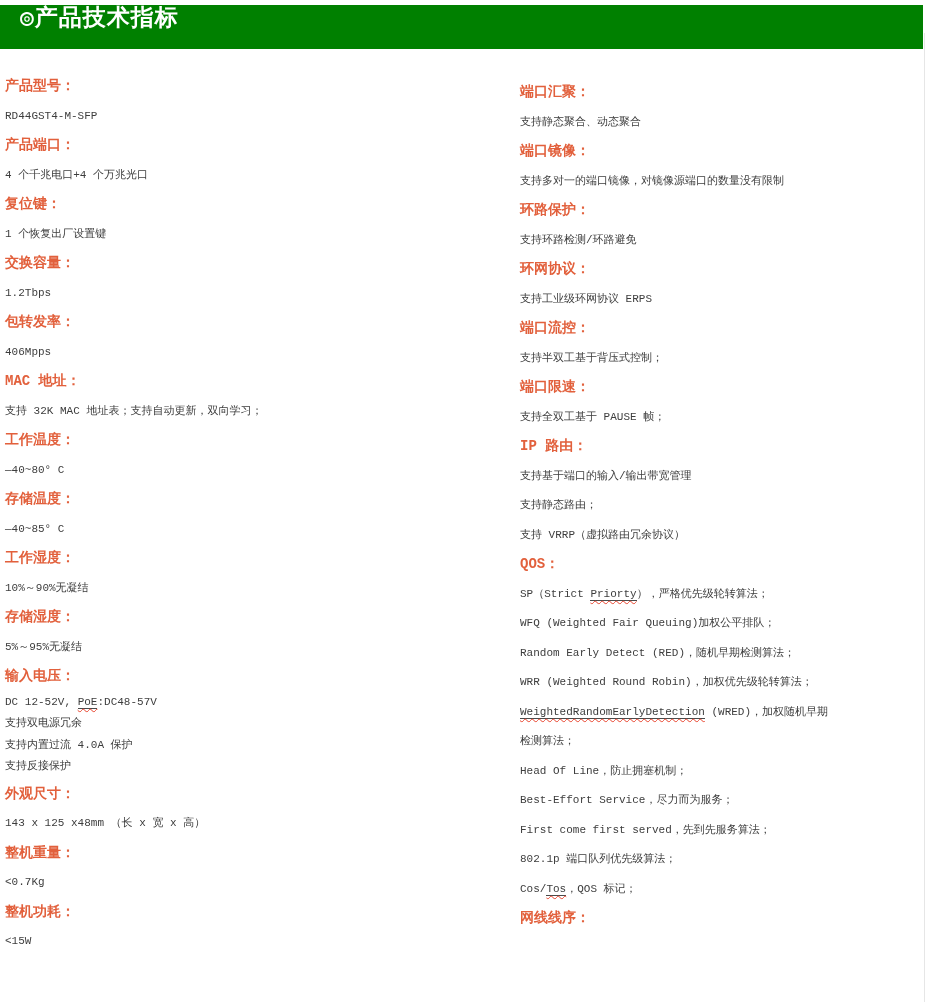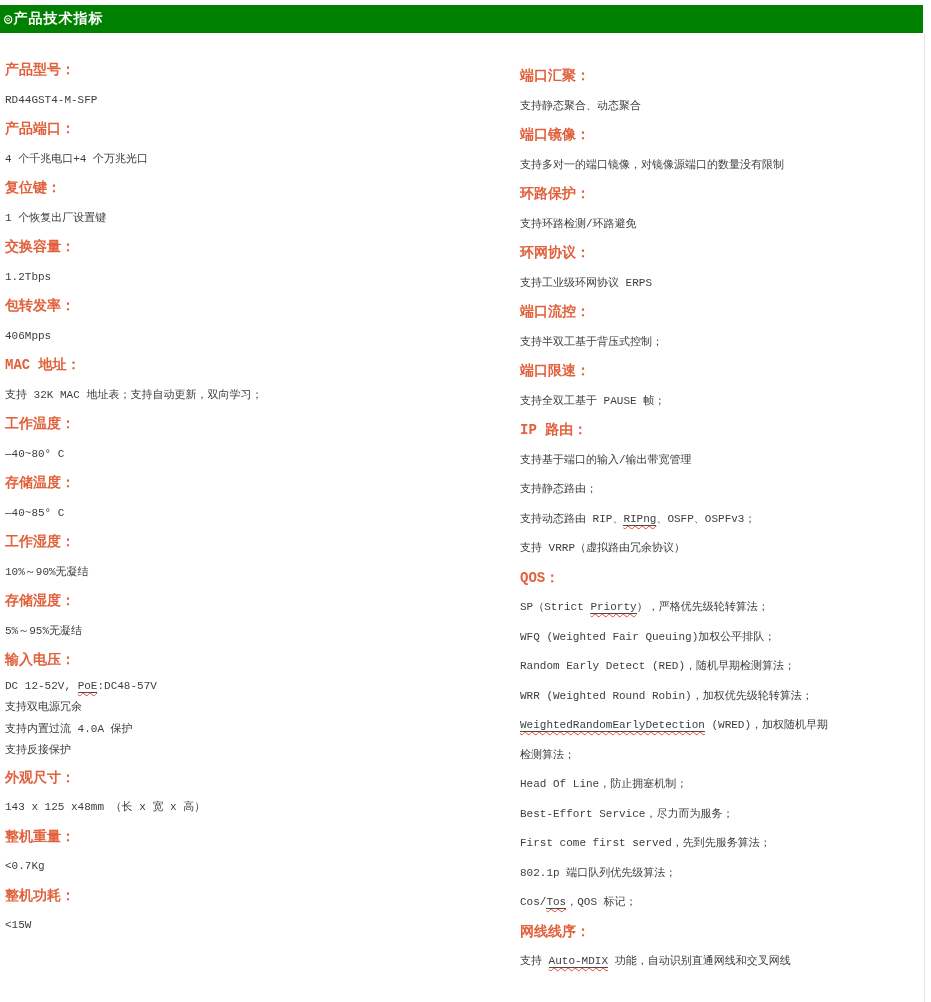--- a/index.html
+++ b/index.html
@@ -10,23 +10,23 @@
     --squiggle:#e8442e;
   }
   *{box-sizing:border-box;}
   html,body{margin:0;padding:0;}
   body{
     width:931px;height:1002px;overflow:hidden;background:#ffffff;
     font-family:"Liberation Mono","DejaVu Sans Mono",monospace;
     color:var(--body-text);
   }
   .titlebar{
-    margin:5px 8px 0 0;height:28px;line-height:28px;
+    margin:5px 8px 0 0;height:44px;line-height:28px;
     background:var(--header-bg);color:var(--header-text);
-    font-size:14px;font-weight:bold;padding-left:4px;
+    font-size:23px;font-weight:bold;padding-left:20px;
     letter-spacing:1px;white-space:nowrap;
   }
   .content{display:flex;padding:23px 0 0 5px;}
   .col-left{width:515px;flex:none;}
   .col-right{flex:1;padding-top:6px;min-width:0;}
   .sec-label{
     color:var(--accent);font-weight:bold;font-size:14px;
     line-height:29.5px;white-space:nowrap;
   }
   .sec-line{
@@ -136,37 +136,35 @@
         <div class="sec-line">支持半双工基于背压式控制；</div>
       </div>
       <div class="sec">
         <div class="sec-label">端口限速：</div>
         <div class="sec-line">支持全双工基于 PAUSE 帧；</div>
       </div>
       <div class="sec">
         <div class="sec-label">IP 路由：</div>
         <div class="sec-line">支持基于端口的输入/输出带宽管理</div>
         <div class="sec-line">支持静态路由；</div>
-        <div class="sec-line"><span>支持动态路由 RIP、</span><span class="mis">RIPng</span><span>、OSFP、OSPFv3；</span></div>
         <div class="sec-line">支持 VRRP（虚拟路由冗余协议）</div>
       </div>
       <div class="sec">
         <div class="sec-label">QOS：</div>
         <div class="sec-line"><span>SP（Strict </span><span class="mis">Priorty</span><span>），严格优先级轮转算法；</span></div>
         <div class="sec-line">WFQ (Weighted Fair Queuing)加权公平排队；</div>
         <div class="sec-line">Random Early Detect (RED)，随机早期检测算法；</div>
         <div class="sec-line">WRR (Weighted Round Robin)，加权优先级轮转算法；</div>
         <div class="sec-line"><span class="mis">WeightedRandomEarlyDetection</span><span> (WRED)，加权随机早期</span></div>
         <div class="sec-line">检测算法；</div>
         <div class="sec-line">Head Of Line，防止拥塞机制；</div>
         <div class="sec-line">Best-Effort Service，尽力而为服务；</div>
         <div class="sec-line">First come first served，先到先服务算法；</div>
         <div class="sec-line">802.1p 端口队列优先级算法；</div>
         <div class="sec-line"><span>Cos/</span><span class="mis">Tos</span><span>，QOS 标记；</span></div>
       </div>
       <div class="sec">
         <div class="sec-label">网线线序：</div>
-        <div class="sec-line"><span>支持 </span><span class="mis">Auto-MDIX</span><span> 功能，自动识别直通网线和交叉网线</span></div>
       </div>
     </div>
 </div>
 
 <div class="right-edge"></div>
 
 </body></html>

